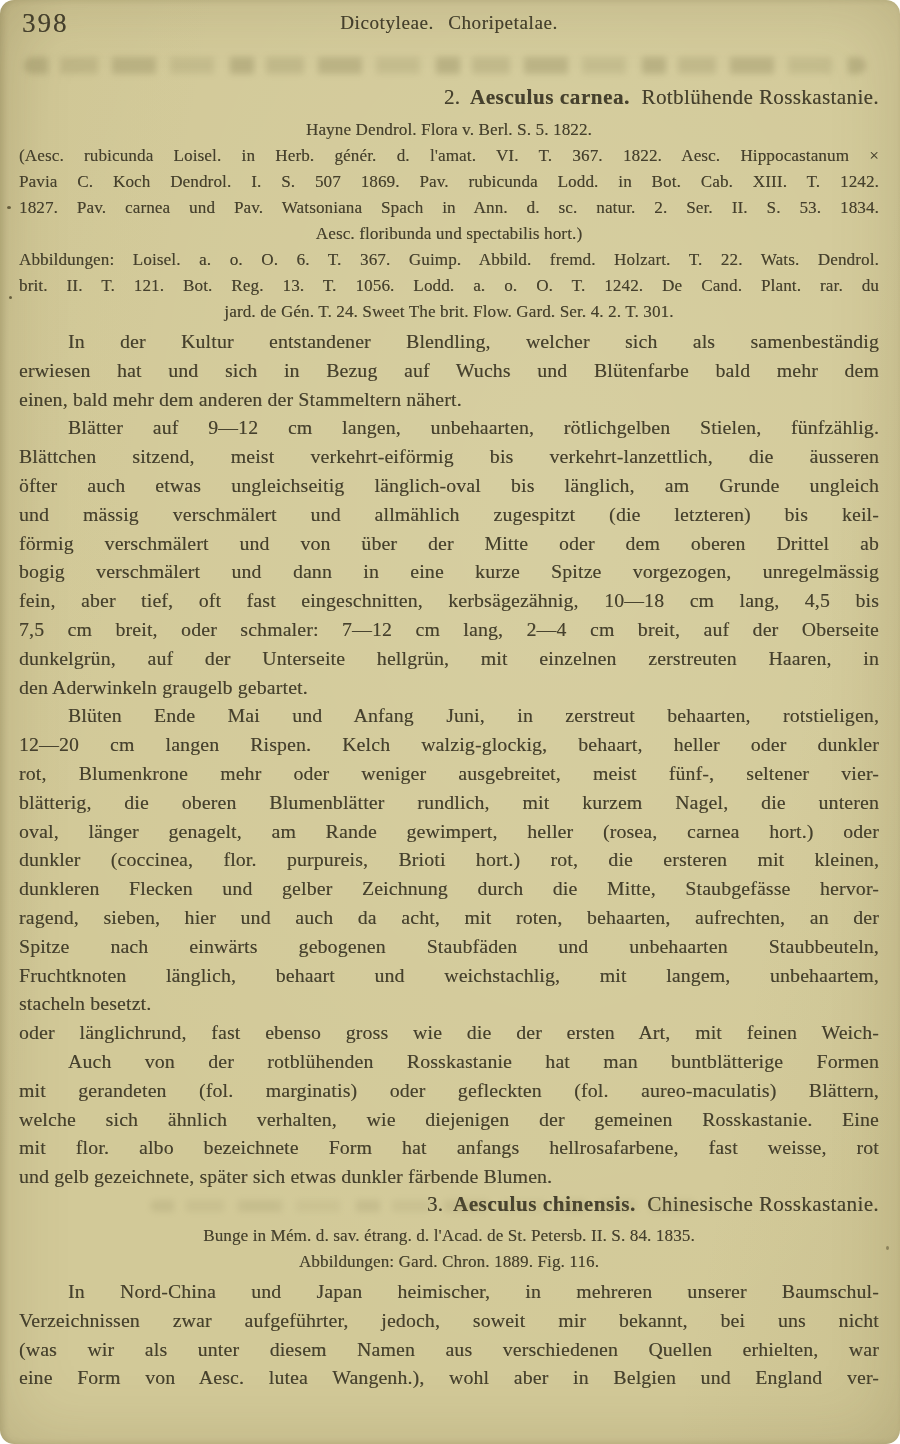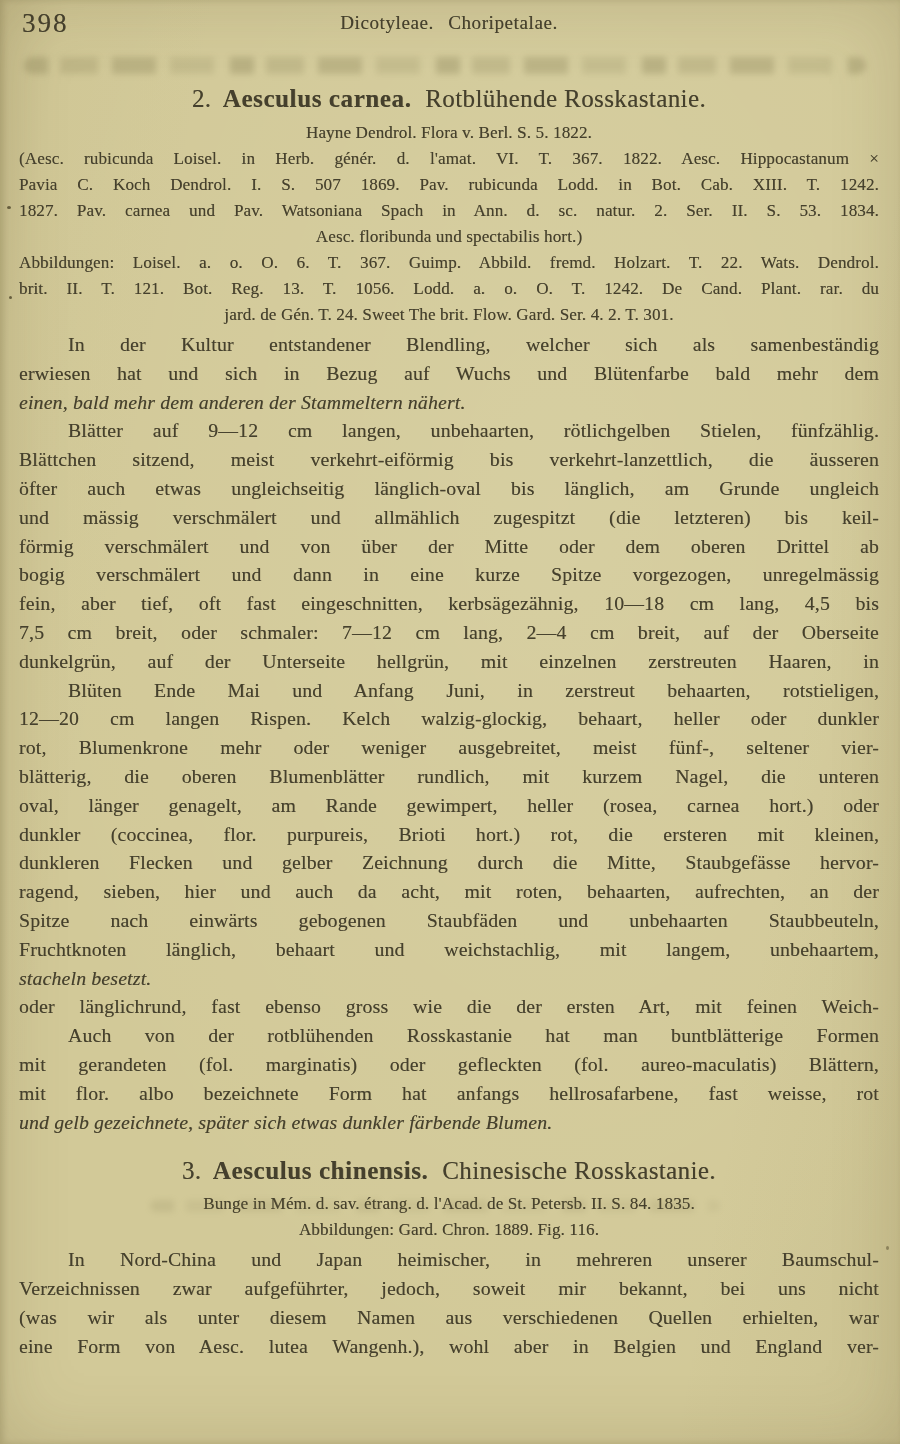--- a/index.html
+++ b/index.html
@@ -18,20 +18,21 @@
     box-sizing:border-box;
     padding:6px 21px 15px 19px;
     color:var(--ink);
     background-color:var(--paper);
     background-image:
       radial-gradient(ellipse at 62% 35%, rgba(255,255,240,0.10), rgba(255,255,240,0) 70%),
       linear-gradient(100deg, rgba(120,105,55,0.10) 0%, rgba(120,105,55,0.02) 6%, rgba(0,0,0,0) 20%, rgba(0,0,0,0) 80%, rgba(120,105,55,0.07) 100%);
     box-shadow: inset 0 0 70px rgba(95,82,40,0.20), inset 3px 0 6px rgba(80,68,30,0.18);
     text-shadow: 0.3px 0.3px 0.5px rgba(62,54,30,0.45);
     letter-spacing:0.2px;
+    border-radius:14px;
   }
   
   .running-head{position:relative;height:42px;}
   .pagenum{
     position:absolute;left:3px;top:2px;
     font-size:27px;letter-spacing:2px;
   }
   .rh-title{
     display:block;text-align:center;
     font-size:19px;word-spacing:9px;letter-spacing:0.6px;
@@ -50,38 +51,38 @@
   }
   .ghost-1{left:24px;right:34px;top:57px;height:17px;opacity:0.55;}
   .ghost-2{left:150px;right:180px;top:1200px;height:12px;opacity:0.28;}
   .speck{position:absolute;background:rgba(70,62,35,0.75);border-radius:50%;}
   .speck-1{left:7px;top:206px;width:4px;height:3px;}
   .speck-2{left:9px;top:296px;width:3px;height:3px;}
   .speck-3{left:886px;top:1246px;width:3px;height:4px;opacity:.6;}
   
   .species-heading{
     margin:37px 0 7px 0;
-    text-align:center;
-    font-size:25px;font-weight:normal;
+    text-align:right;
+    font-size:21px;font-weight:normal;
     letter-spacing:0.4px;
   }
   .species-heading .h-num{margin-right:0.45em;}
   .species-heading .h-latin{font-weight:bold;margin-right:0.55em;letter-spacing:0.6px;}
-  .species-heading.second{margin-top:21px;margin-bottom:6px;}
+  .species-heading.second{margin-top:1px;margin-bottom:6px;}
   
   .cite{font-size:17px;line-height:26px;letter-spacing:0.15px;}
   .cite.center{text-align:center;}
   .cite-line{text-align:justify;text-align-last:justify;font-family:Liberation Serif, serif;}
   .cite-line.cite-last{text-align:left;text-align-last:center;}
   
   .body-block{margin-top:2px;font-size:19.7px;line-height:28.8px;}
   .para{margin:0;}
   .bline{text-align:justify;text-align-last:justify;}
   .bline.first{text-indent:49px;}
-  .bline.lastline{text-align-last:left;text-align:left;font-style:italic;}
+  .bline.lastline{text-align-last:left;text-align:left;}
 </style>
 </head>
 <body>
 
 <div class="page">
 
   <div class="running-head">
     <span class="pagenum">398</span>
     <span class="rh-title">Dicotyleae. Choripetalae.</span>
   </div>
@@ -117,38 +118,40 @@
         <div class="para">
           <div class="bline first">Blätter auf 9—12 cm langen, unbehaarten, rötlichgelben Stielen, fünfzählig.</div>
           <div class="bline">Blättchen sitzend, meist verkehrt-eiförmig bis verkehrt-lanzettlich, die äusseren</div>
           <div class="bline">öfter auch etwas ungleichseitig länglich-oval bis länglich, am Grunde ungleich</div>
           <div class="bline">und mässig verschmälert und allmählich zugespitzt (die letzteren) bis keil-</div>
           <div class="bline">förmig verschmälert und von über der Mitte oder dem oberen Drittel ab</div>
           <div class="bline">bogig verschmälert und dann in eine kurze Spitze vorgezogen, unregelmässig</div>
           <div class="bline">fein, aber tief, oft fast eingeschnitten, kerbsägezähnig, 10—18 cm lang, 4,5 bis</div>
           <div class="bline">7,5 cm breit, oder schmaler: 7—12 cm lang, 2—4 cm breit, auf der Oberseite</div>
           <div class="bline">dunkelgrün, auf der Unterseite hellgrün, mit einzelnen zerstreuten Haaren, in</div>
+          <div class="bline lastline">den Aderwinkeln graugelb gebartet.</div>
         </div>
         <div class="para">
           <div class="bline first">Blüten Ende Mai und Anfang Juni, in zerstreut behaarten, rotstieligen,</div>
           <div class="bline">12—20 cm langen Rispen. Kelch walzig-glockig, behaart, heller oder dunkler</div>
           <div class="bline">rot, Blumenkrone mehr oder weniger ausgebreitet, meist fünf-, seltener vier-</div>
           <div class="bline">blätterig, die oberen Blumenblätter rundlich, mit kurzem Nagel, die unteren</div>
           <div class="bline">oval, länger genagelt, am Rande gewimpert, heller (rosea, carnea hort.) oder</div>
           <div class="bline">dunkler (coccinea, flor. purpureis, Brioti hort.) rot, die ersteren mit kleinen,</div>
           <div class="bline">dunkleren Flecken und gelber Zeichnung durch die Mitte, Staubgefässe hervor-</div>
           <div class="bline">ragend, sieben, hier und auch da acht, mit roten, behaarten, aufrechten, an der</div>
           <div class="bline">Spitze nach einwärts gebogenen Staubfäden und unbehaarten Staubbeuteln,</div>
           <div class="bline">Fruchtknoten länglich, behaart und weichstachlig, mit langem, unbehaartem,</div>
           <div class="bline lastline">stacheln besetzt.</div>
           <div class="bline">oder länglichrund, fast ebenso gross wie die der ersten Art, mit feinen Weich-</div>
         </div>
         <div class="para">
           <div class="bline first">Auch von der rotblühenden Rosskastanie hat man buntblätterige Formen</div>
           <div class="bline">mit gerandeten (fol. marginatis) oder gefleckten (fol. aureo-maculatis) Blättern,</div>
+          <div class="bline">welche sich ähnlich verhalten, wie diejenigen der gemeinen Rosskastanie. Eine</div>
           <div class="bline">mit flor. albo bezeichnete Form hat anfangs hellrosafarbene, fast weisse, rot</div>
           <div class="bline lastline">und gelb gezeichnete, später sich etwas dunkler färbende Blumen.</div>
         </div>
       </div>
   </section>
 
   <section>
     <h2 class="species-heading second">
       <span class="h-num">3.</span><span class="h-latin">Aesculus chinensis.</span><span class="h-german">Chinesische Rosskastanie.</span>
     </h2>

